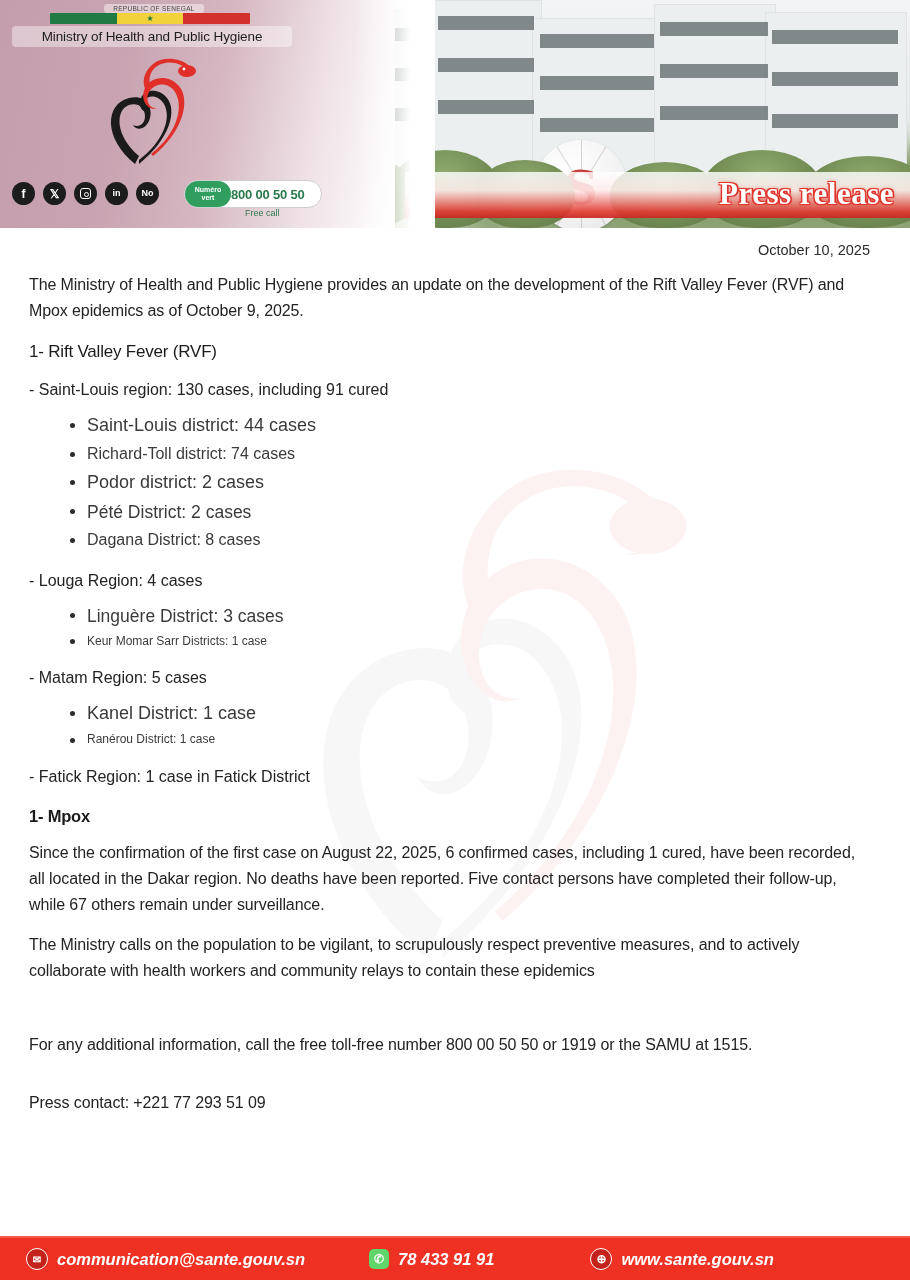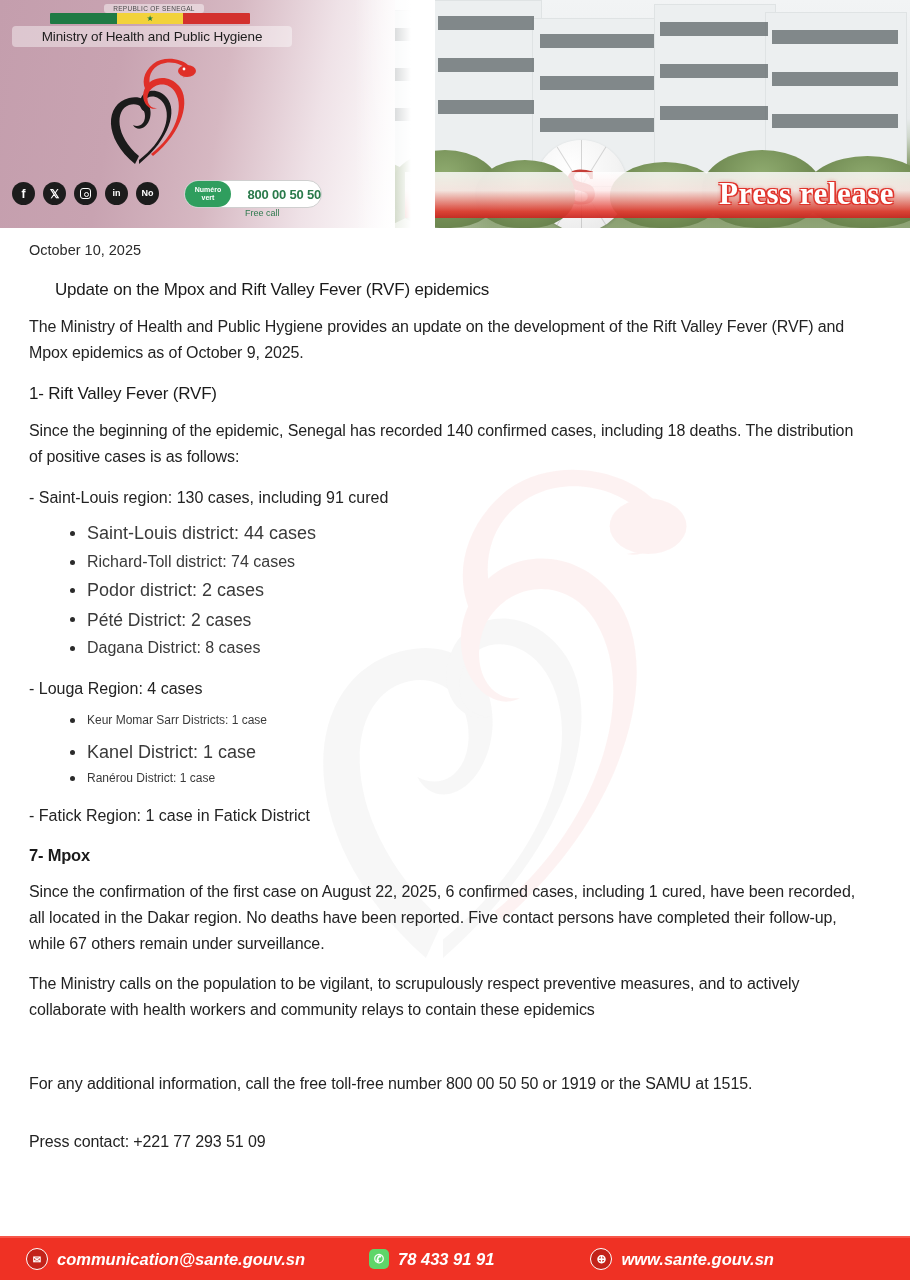--- a/index.html
+++ b/index.html
@@ -86,21 +86,21 @@
   .green-pill{
     position:absolute;left:184px;top:180px;height:26px;width:136px;
     background:#fff;border:1px solid #cfcfcf;border-radius:14px;
     display:flex;align-items:center;
   }
   .green-pill .gv{
     width:46px;height:26px;border-radius:14px;background:#2f9e5e;color:#fff;
     display:flex;flex-direction:column;align-items:center;justify-content:center;
     font-size:7px;font-weight:bold;line-height:8px;flex:0 0 auto;
   }
-  .green-pill .num{flex:1;text-align:right;color:#2a7a4b;font-weight:bold;font-size:13px;letter-spacing:-.2px;}
+  .green-pill .num{flex:1;text-align:left;color:#2a7a4b;font-weight:bold;font-size:13px;letter-spacing:-.2px;}
   .freecall{position:absolute;left:245px;top:208px;font-size:9px;color:#2f7a4e;text-align:center;}
 
   .press-banner{
     position:absolute;left:405px;top:172px;width:505px;height:46px;
     background:linear-gradient(180deg, rgba(255,255,255,.82) 0%, rgba(255,236,236,.9) 40%, rgba(226,60,50,.92) 86%, rgba(200,40,34,.95) 100%);
     filter:blur(.4px);
   }
   .press-text{
     position:absolute;right:16px;top:176px;
     font-size:31px;font-weight:bold;color:#fff;
@@ -116,21 +116,21 @@
   .content{
     position:absolute;left:0;top:228px;width:910px;height:1010px;
     background:#fff;overflow:hidden;
   }
   .watermark{
     position:absolute;left:255px;top:210px;width:470px;height:520px;
     opacity:.055;pointer-events:none;
   }
   .doc{position:relative;padding:0 40px 0 29px;}
 
-  .date{font-size:14.5px;color:#2b2b2b;padding-top:14px;padding-right:0px;}
+  .date{text-align:right;font-size:14.5px;color:#2b2b2b;padding-top:14px;padding-right:0px;}
   .doc-title{
     margin-top:22px;padding-left:26px;font-size:17px;color:#1a1a1a;
     letter-spacing:-.2px;
   }
   p.para{
     margin:14px 0 0 0;font-size:16px;line-height:26px;color:#232323;letter-spacing:-.1px;
   }
   h2.sect{
     margin:18px 0 0 0;font-size:17px;font-weight:400;color:#1a1a1a;letter-spacing:-.2px;
   }
@@ -273,50 +273,50 @@
         <path d="M58 104 C88 80, 96 48, 84 34 C74 22, 56 24, 50 36 C44 48, 54 60, 62 56 C54 57, 50 48, 54 40 C60 30, 74 30, 80 40 C90 56, 80 84, 56 102 Z" fill="#e02f28"></path>
         <path d="M56 36 C52 26, 56 16, 66 12 C76 8, 88 12, 92 18 C95 22, 92 26, 87 25 C96 24, 99 18, 93 13 C85 6, 68 4, 58 12 C48 20, 46 32, 52 40 Z" fill="#e02f28"></path>
         <ellipse cx="92" cy="19" rx="9" ry="6" fill="#e02f28"></ellipse>
       </svg>
     </div>
 
     <div class="doc">
 
       <div class="date">October 10, 2025</div>
 
-      <div class="doc-title">Update on the Mpox and Rift Valley Fever (RVF) epidemics</div>
 
       <p class="para">The Ministry of Health and Public Hygiene provides an update on the development of the Rift Valley Fever (RVF) and Mpox epidemics as of October 9, 2025.</p>
 
       <h2 class="sect">1- Rift Valley Fever (RVF)</h2>
 
-      <p class="para">Since the beginning of the epidemic, Senegal has recorded 140 confirmed cases, including 18 deaths. The distribution of positive cases is as follows:</p>
 
       <div class="region-line">- Saint-Louis region: 130 cases, including 91 cured</div>
       <ul class="districts">
         <li class="s15">Saint-Louis district: 44 cases</li>
         <li class="s16">Richard-Toll district: 74 cases</li>
         <li class="s15">Podor district: 2 cases</li>
         <li class="s17">Pété District: 2 cases</li>
         <li class="s16">Dagana District: 8 cases</li>
       </ul>
 
       <div class="region-line">- Louga Region: 4 cases</div>
       <ul class="districts">
+        <li class="s17">Linguère District: 3 cases</li>
         <li class="s14">Keur Momar Sarr Districts: 1 case</li>
       </ul>
 
+      <div class="region-line">- Matam Region: 5 cases</div>
       <ul class="districts">
         <li class="s15">Kanel District: 1 case</li>
         <li class="s14">Ranérou District: 1 case</li>
       </ul>
 
       <div class="region-line">- Fatick Region: 1 case in Fatick District</div>
 
-      <h2 class="sect bold">7- Mpox</h2>
+      <h2 class="sect bold">1- Mpox</h2>
 
       <p class="para">Since the confirmation of the first case on August 22, 2025, 6 confirmed cases, including 1 cured, have been recorded, all located in the Dakar region. No deaths have been reported. Five contact persons have completed their follow-up, while 67 others remain under surveillance.</p>
 
       <p class="para">The Ministry calls on the population to be vigilant, to scrupulously respect preventive measures, and to actively collaborate with health workers and community relays to contain these epidemics</p>
 
       <div class="spacer-lg"></div>
 
       <p class="para">For any additional information, call the free toll-free number 800 00 50 50 or 1919 or the SAMU at 1515.</p>
 
       <div class="gap"></div>

